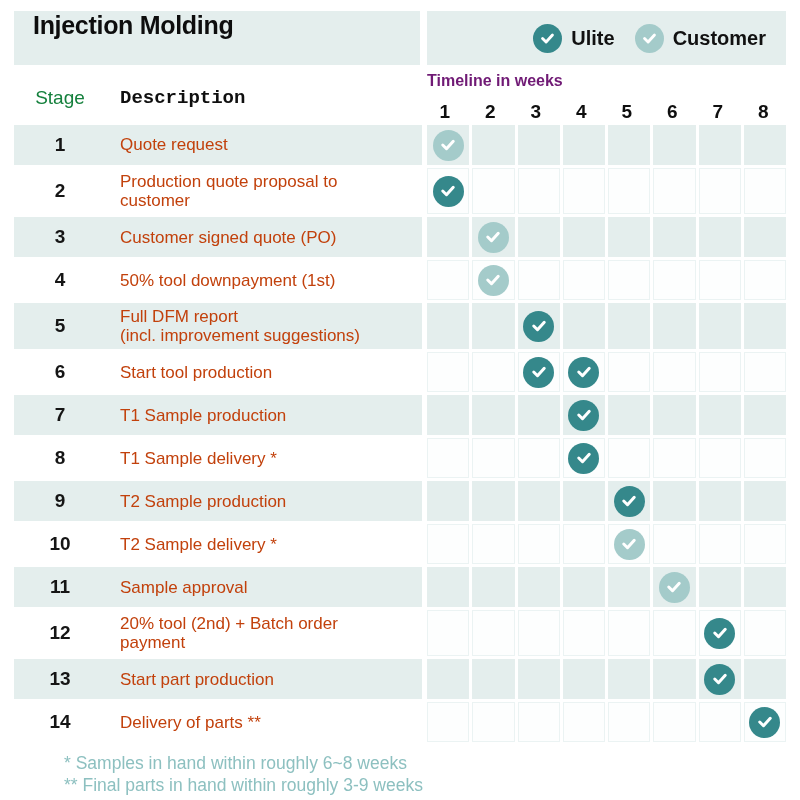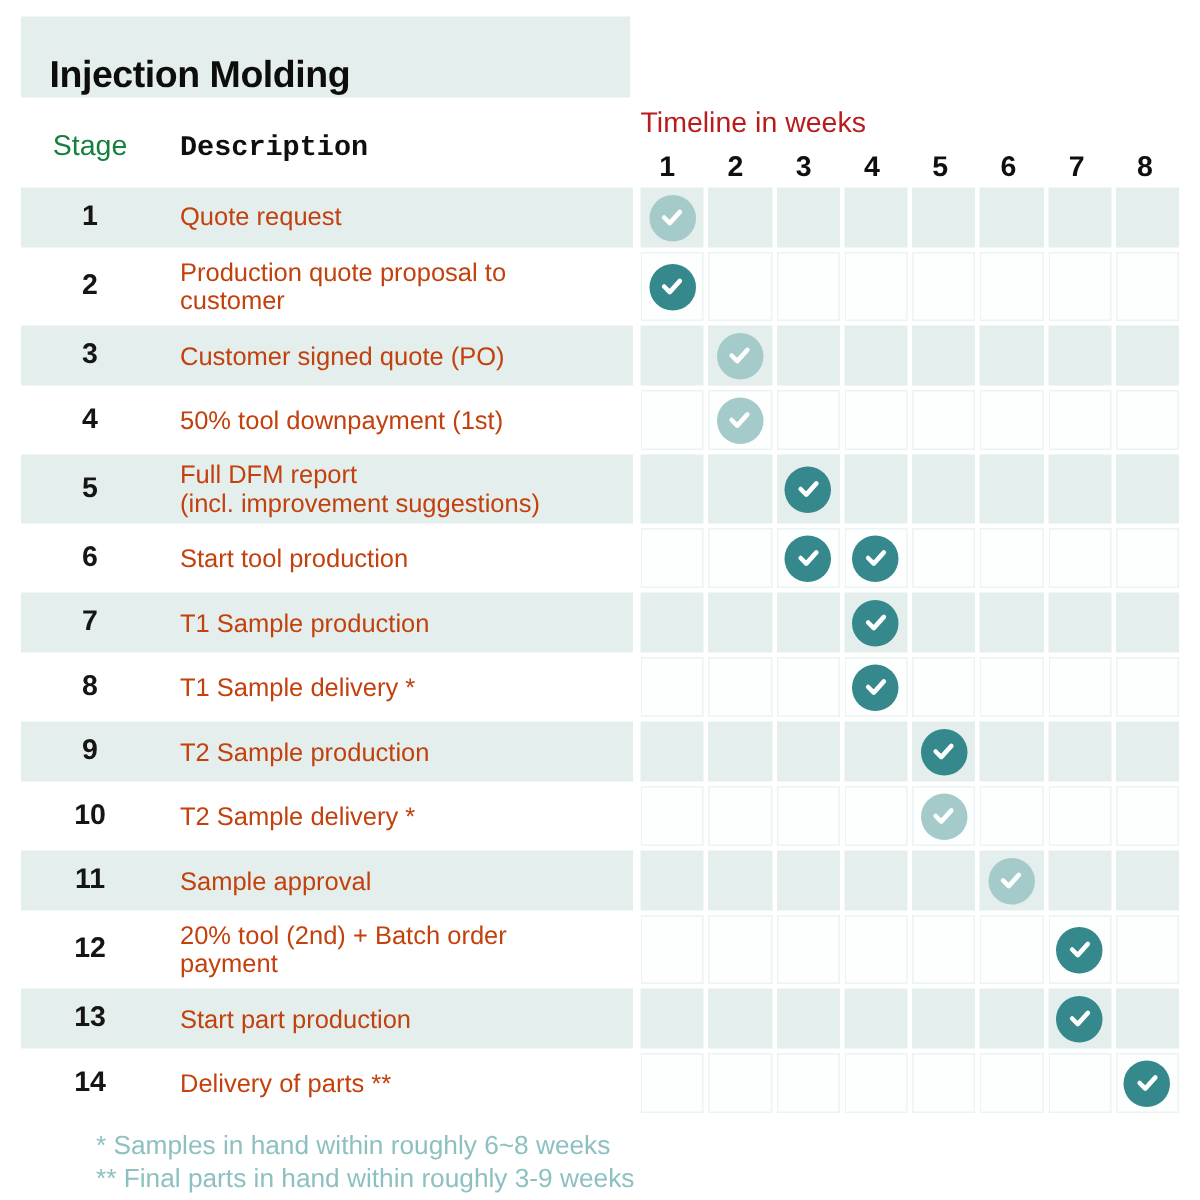--- a/index.html
+++ b/index.html
@@ -5,21 +5,21 @@
   html,body{margin:0;padding:0;background:#ffffff;}
   .page{
     width:800px;height:800px;box-sizing:border-box;
     background:#ffffff;overflow:hidden;
     font-family:"Liberation Sans","DejaVu Sans",sans-serif;
     color:#1c1c1c;
   }
   
   .header{margin:11px 14px 6px 14px;display:flex;gap:7px;height:54px;}
   .title-block{
-    width:406px;background:var(--band);display:flex;align-items:flex-end;
+    width:406px;background:var(--band);display:flex;align-items:flex-start;
     padding-left:19px;box-sizing:border-box;
   }
   .page-title{font-size:25px;font-weight:bold;letter-spacing:-0.3px;color:#0d0d0d;}
   .legend-block{
     flex:1;background:var(--band);display:flex;align-items:center;
     justify-content:flex-end;padding-right:20px;gap:20px;box-sizing:border-box;
   }
   .legend-item{display:flex;align-items:center;gap:9px;}
   .legend-label{font-size:20px;font-weight:bold;color:#111;}
   .check{
@@ -31,21 +31,21 @@
   .check-customer{background:var(--c-customer);}
   .legend-item .check{width:29px;height:29px;}
   
   .colheader{
     margin:0 14px;height:54px;display:grid;
     grid-template-columns:92px 316px 1fr;align-items:center;
   }
   .col-stage{justify-self:center;font-size:19px;font-weight:normal;color:#15803d;}
   .col-desc{padding-left:14px;font-size:19px;font-weight:bold;color:#0f0f0f;font-family:Liberation Mono, monospace;}
   .col-timeline{align-self:stretch;display:flex;flex-direction:column;justify-content:flex-end;}
-  .timeline-title{font-size:19px;font-weight:normal;color:#b91c1c;padding-left:5px;height:26px;}
+  .timeline-title{font-size:16px;font-weight:bold;color:#701a75;padding-left:5px;height:26px;}
   .weeks-grid{display:grid;grid-template-columns:repeat(8,1fr);height:27px;}
   .week-num{display:flex;align-items:center;justify-content:center;font-size:19px;font-weight:bold;color:#0f0f0f;}
   
   .rows{margin:0 14px;}
   .row{display:flex;gap:5px;margin-bottom:3px;min-height:40px;}
   .row-left{width:408px;display:flex;background:#ffffff;}
   .row.alt .row-left{background:var(--band);}
   .stage-cell{width:92px;display:flex;align-items:center;justify-content:center;
     font-size:19px;font-weight:bold;color:#151515;}
   .desc-cell{flex:1;display:flex;align-items:center;padding:4px 8px 4px 14px;box-sizing:border-box;}
@@ -61,20 +61,38 @@
 </style>
 </head>
 <body>
 
 <div class="page">
 
   <div class="header">
     <div class="title-block">
       <span class="page-title">Injection Molding</span>
     </div>
+    <div class="legend-block">
+      <div class="legend-item">
+        <span class="check check-ulite">
+          <svg width="17" height="15" viewBox="0 0 24 21">
+              <path d="M5 10.5l5 5 9-10" stroke="#fff" stroke-width="4" fill="none" stroke-linecap="round" stroke-linejoin="round"></path>
+            </svg>
+        </span>
+        <span class="legend-label">Ulite</span>
+      </div>
+      <div class="legend-item">
+        <span class="check check-customer">
+          <svg width="17" height="15" viewBox="0 0 24 21">
+              <path d="M5 10.5l5 5 9-10" stroke="#fff" stroke-width="4" fill="none" stroke-linecap="round" stroke-linejoin="round"></path>
+            </svg>
+        </span>
+        <span class="legend-label">Customer</span>
+      </div>
+    </div>
   </div>
 
   <div class="colheader">
     <span class="col-stage">Stage</span>
     <span class="col-desc">Description</span>
     <div class="col-timeline">
       <div class="timeline-title">Timeline in weeks</div>
       <div class="weeks-grid" id="weeks-grid">
           <span class="week-num">1</span>
           <span class="week-num">2</span>

